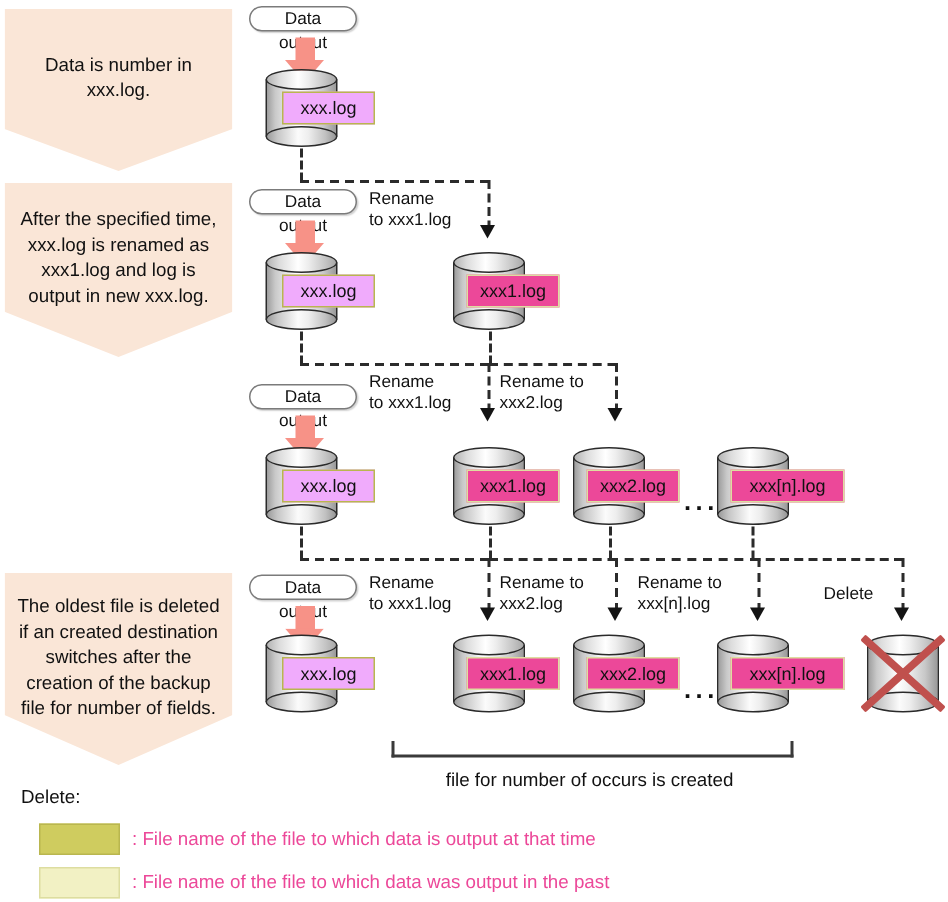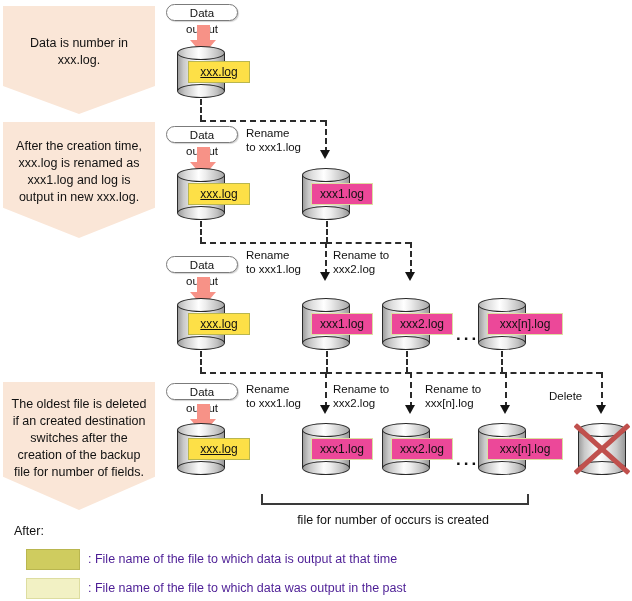--- a/index.html
+++ b/index.html
@@ -47,21 +47,21 @@
 
   
   .tag{
     position:absolute;
     font-size:12px;line-height:20px;
     text-align:center;
     box-sizing:border-box;
     white-space:nowrap;
     color:#111;
   }
-  .tag.current{background:#fde047;border:1px solid #b9b64f;text-decoration:underline;}
+  .tag.current{background:#f0abfc;border:1px solid #b9b64f;}
   .tag.past{background:#ec4899;border:1px solid #ddddA0;}
 
   
   .pill{
     position:absolute;
     height:17px;line-height:16px;
     border:1px solid #7b7b7b;border-radius:9px;
     background:#ffffff;
     font-size:11.5px;text-align:center;
     color:#111;
@@ -110,34 +110,34 @@
   .redx .s2{transform:translate(-50%,-50%) rotate(-42deg);}
 
   
   .bracket{position:absolute;border:2px solid #3a3a3a;border-top:none;height:9px;}
 
   
   .legend-title{position:absolute;font-size:12.5px;color:#111;}
   .lswatch{position:absolute;width:54px;height:21px;box-sizing:border-box;}
   .lswatch.current{background:#cfcc5f;border:1px solid #b9b64f;}
   .lswatch.past{background:#f2f1c4;border:1px solid #dddda0;}
-  .ltext{position:absolute;font-size:12.5px;color:#4c1d95;white-space:nowrap;}
+  .ltext{position:absolute;font-size:12.5px;color:#ec4899;white-space:nowrap;}
   .centered-cap{position:absolute;font-size:12.5px;color:#111;text-align:center;}
 </style>
 </head>
 <body>
 
 <div id="stage">
 
   <div class="banner" style="left:3px;top:6px;width:152px;height:108px;">
     <span class="btxt">Data is number in xxx.log.</span>
   </div>
 
   <div class="banner" style="left:3px;top:122px;width:152px;height:116px;">
-    <span class="btxt">After the creation time, xxx.log is renamed as xxx1.log and log is output in new  xxx.log.</span>
+    <span class="btxt">After the specified time, xxx.log is renamed as xxx1.log and log is output in new  xxx.log.</span>
   </div>
 
 
   <div class="banner" style="left:3px;top:382px;width:152px;height:128px;">
     <span class="btxt">The oldest file is deleted if an created destination switches after the creation of the backup file for number of fields.</span>
   </div>
 
   <div class="pill" style="left:166px;top:4px;width:72px;">Data output</div>
   <div class="parrow" style="left:190px;top:25px;width:26px;height:30px;">
     <div class="shaft"></div>
@@ -293,21 +293,21 @@
     <div class="bot"></div>
   </div>
   <div class="redx" style="left:566px;top:419px;width:72px;height:60px;">
     <span class="s1"></span>
     <span class="s2"></span>
   </div>
 
   <div class="bracket" style="left:261px;top:494px;width:264px;"></div>
   <div class="centered-cap" style="left:261px;top:513px;width:264px;">file for number of occurs is created</div>
 
-  <div class="legend-title" style="left:14px;top:524px;">After:</div>
+  <div class="legend-title" style="left:14px;top:524px;">Delete:</div>
 
   <div class="lswatch current" style="left:26px;top:549px;"></div>
   <div class="ltext" style="left:88px;top:552px;">: File name of the file to which data is output at that time</div>
 
   <div class="lswatch past" style="left:26px;top:578px;"></div>
   <div class="ltext" style="left:88px;top:581px;">: File name of the file to which data was output in the past</div>
 
 </div>
 
 </body></html>

